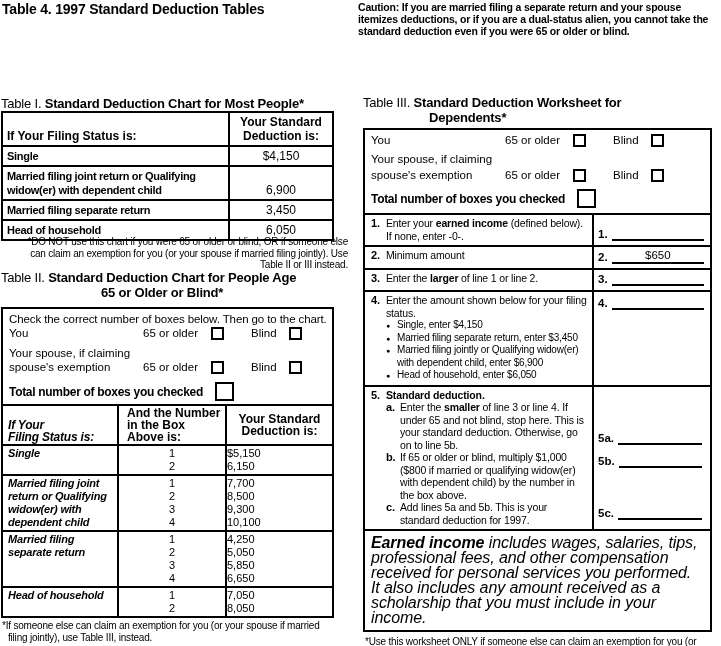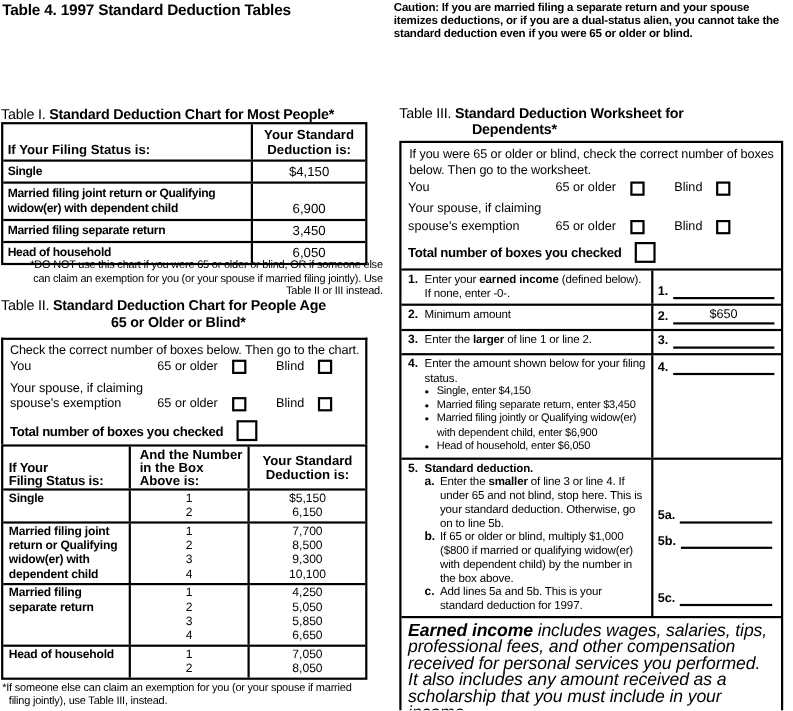--- a/index.html
+++ b/index.html
@@ -54,23 +54,23 @@
   .r2a { height:14px; margin-top:3px; }
   .totalrow { margin-top:7px; height:20px;padding-left:20px; }
   .totalrow .lbl { font-weight:bold; font-size:12px; letter-spacing:-0.3px; }
 
   
   .t2 { position:absolute; left:1px; top:404px; width:333px; border:2px solid #000;
         font-size:11px; line-height:13px; }
   .t2 .trow { display:flex; border-top:2px solid #000; }
   .t2 .trow:first-child { border-top:none; }
   .t2 .ca { flex:0 0 116px; border-right:2px solid #000; padding:1px 2px 1px 5px;
-            font-weight:bold; letter-spacing:-0.2px; }
+            font-weight:bold; letter-spacing:-0.2px;font-style:italic; }
   .t2 .cbm { flex:0 0 108px; border-right:2px solid #000; padding:1px 0; text-align:center; }
-  .t2 .cc { flex:1; padding:1px 0; text-align:center; }
+  .t2 .cc { flex:1; padding:1px 0; }
   .t2 .th .ca { display:flex; align-items:flex-end; font-size:12px; line-height:12px; }
   .t2 .th .cbm { text-align:left; padding-left:8px; font-weight:bold; font-size:12px; line-height:12px; }
   .t2 .th .cc { display:flex; align-items:center; justify-content:center; font-weight:bold;
                 font-size:12px; line-height:12px; text-align:center; }
 
   
   .rightcol { position:absolute; left:363px; top:95px; width:350px; }
   .t3box { margin-top:3px; width:349px; border:2px solid #000; }
   .t3check { padding:4px 0 5px 0; border-bottom:2px solid #000; }
   .t3check .instr2 { font-size:11.5px; line-height:14px; padding:0 4px 3px 7px; letter-spacing:-0.1px; }
@@ -230,21 +230,20 @@
   <div class="rightcol">
 
     <div class="tbl-title t3-title">
       <div><span>Table III. </span><span class="b">Standard Deduction Worksheet for</span></div>
       <div class="l2 b">Dependents*</div>
     </div>
 
     <div class="t3box">
 
       <div class="t3check">
-        <div class="instr2">If you were 65 or older or blind, check the correct number of boxes below. Then go to the worksheet.</div>
         <div class="cbrow">
           <span class="pos l0">You</span>
           <span class="pos l140">65 or older</span>
           <span class="pos l208 cb"></span>
           <span class="pos l248">Blind</span>
           <span class="pos l286 cb"></span>
         </div>
         <div class="cbrow r2a">
           <span class="pos l0">Your spouse, if claiming</span>
         </div>

